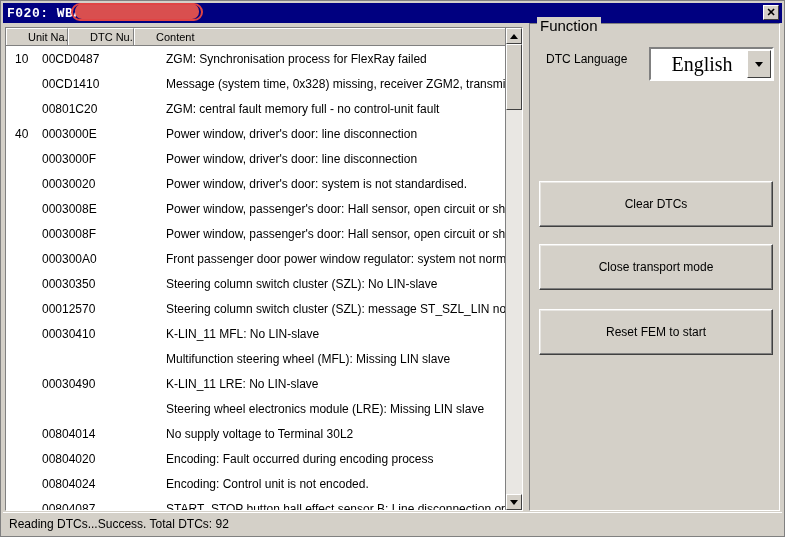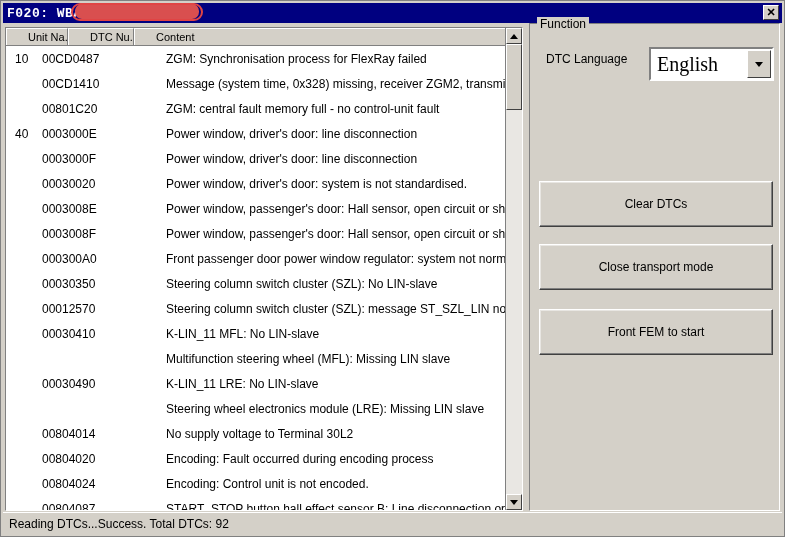--- a/index.html
+++ b/index.html
@@ -205,41 +205,42 @@
     border-top-color: #808080;
     border-left-color: #808080;
     box-sizing: border-box;
   }
   .func-legend {
     position: absolute;
     left: 536px;
     top: 16px;
     background: #d4d0c8;
     padding: 0 3px;
-    font-size: 12px;
+    font-size: 15px;
   }
   .lang-label {
     position: absolute;
     left: 545px;
     top: 51px;
     font-size: 12px;
   }
   .lang-select {
     position: absolute;
     left: 648px;
     top: 46px;
     width: 125px;
     height: 34px;
     background: #ffffff;
     border: 2px solid #808080;
     border-right-color: #ffffff;
     border-bottom-color: #ffffff;
     box-sizing: border-box;
     display: flex;
     align-items: center;
+    text-align: center;
   }
   .lang-value {
     font-family: "Liberation Serif", serif;
     font-size: 20px;
     padding-left: 6px;
     flex: 1;
     white-space: nowrap;
   }
   .lang-arrow-btn {
     width: 24px;
@@ -426,19 +427,19 @@
   <div class="lang-label">DTC Language</div>
   <div class="lang-select">
     <span class="lang-value">English</span>
     <span class="lang-arrow-btn">
       <span class="arrow-down"></span>
     </span>
   </div>
 
   <div class="btn btn3">Close transport mode</div>
   <div class="btn btn2">Clear DTCs</div>
-  <div class="btn btn4">Front FEM to start</div>
+  <div class="btn btn4">Reset FEM to start</div>
 
   <div class="statusbar">
     <span>Reading DTCs...Success.  Total DTCs: 92</span>
   </div>
 
 </div>
 
 </body></html>

